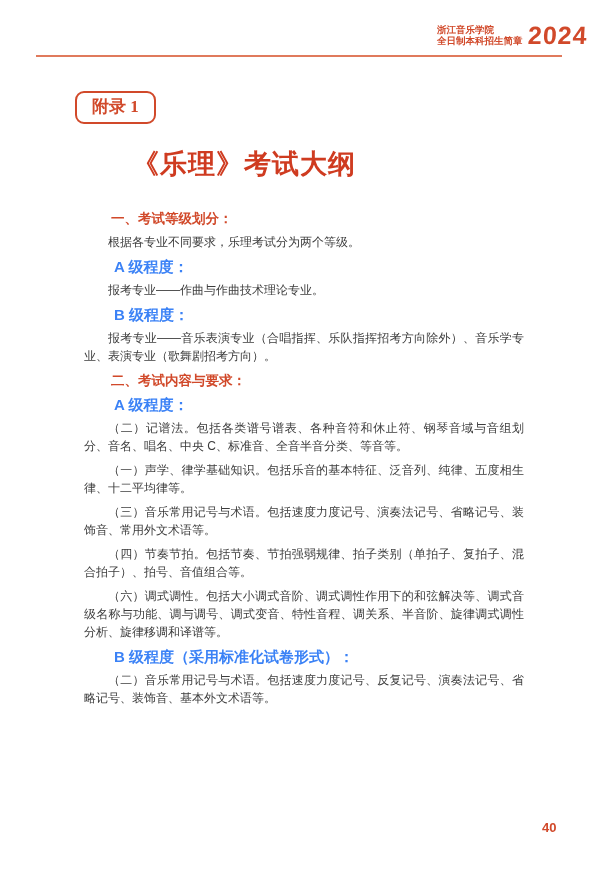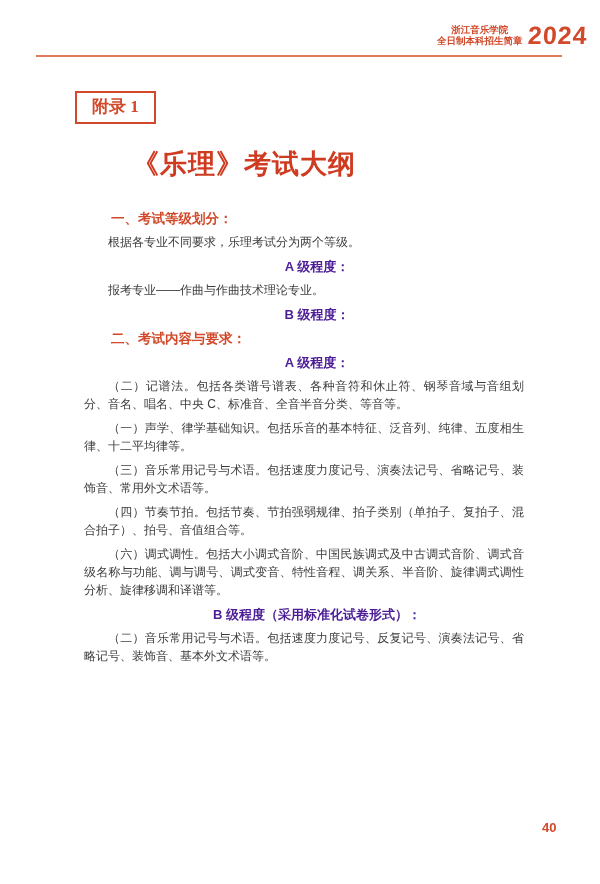--- a/index.html
+++ b/index.html
@@ -6,32 +6,32 @@
   * { box-sizing:border-box; }
   html,body { margin:0; padding:0; }
   body {
     width:600px; height:884px; background:#ffffff; position:relative;
     font-family:"Liberation Sans", sans-serif; overflow:hidden;
   }
   .masthead {
     position:absolute; top:23px; right:12px;
     display:flex; align-items:center; gap:6px; color:var(--accent);
   }
-  .masthead-lines { text-align:center; font-size:9.5px; font-weight:bold; line-height:11.5px; }
+  .masthead-lines { text-align:left; font-size:9.5px; font-weight:bold; line-height:11.5px; }
   .masthead-year {
     font-size:25px; font-weight:bold; letter-spacing:1px;
     transform:skewX(-3deg); line-height:24px;
   }
   .header-rule {
     position:absolute; top:55px; left:36px; width:526px; height:1.5px;
     background:var(--rule);
   }
   .appendix-badge {
     position:absolute; top:91px; left:75px;
-    border:2px solid var(--accent); border-radius:0;
+    border:2px solid var(--accent); border-radius:9px;
     color:var(--accent); font-weight:bold; font-size:17px;
     font-family:"Liberation Serif", serif;
     padding:5px 15px 6px 15px; line-height:18px;
   }
   .doc-title {
     position:absolute; top:146px; left:0; width:488px; margin:0;
     text-align:center; color:#cf3b20; font-size:27px; font-weight:bold;
     font-family:"Liberation Serif", serif; letter-spacing:1px;
   }
   .doc-body {
@@ -39,22 +39,22 @@
     color:var(--body-text); font-size:12px; line-height:18px;
   }
   .doc-body p {
     margin:0 0 6px 0; text-indent:2em; text-align:justify;
   }
   .doc-body p.h-section {
     color:var(--accent); font-weight:bold; font-size:13.5px; line-height:19px;
     margin-bottom:5px; text-align:left;
   }
   .doc-body p.h-sub {
-    font-weight:bold; font-size:13px; line-height:19px; margin-bottom:5px;
-    text-align:center; color:#4c1d95;
+    font-weight:bold; font-size:15px; line-height:19px; margin-bottom:5px;
+    text-align:left; color:#3b82f6;
   }
   .page-number {
     position:absolute; top:820px; left:542px;
     color:var(--accent); font-size:13px; font-weight:bold;
   }
 </style>
 </head>
 <body>
 
 <div>
@@ -72,26 +72,27 @@
   <div class="appendix-badge">附录 1</div>
 
   <h1 class="doc-title">《乐理》考试大纲</h1>
 
   <main class="doc-body">
     <p class="h-section">一、考试等级划分：</p>
     <p>根据各专业不同要求，乐理考试分为两个等级。</p>
     <p class="h-sub">A 级程度：</p>
     <p>报考专业——作曲与作曲技术理论专业。</p>
     <p class="h-sub">B 级程度：</p>
+    <p>报考专业——音乐表演专业（合唱指挥、乐队指挥招考方向除外）、音乐学专业、表演专业（歌舞剧招考方向）。</p>
     <p class="h-section">二、考试内容与要求：</p>
     <p class="h-sub">A 级程度：</p>
     <p>（二）记谱法。包括各类谱号谱表、各种音符和休止符、钢琴音域与音组划分、音名、唱名、中央 C、标准音、全音半音分类、等音等。</p>
     <p>（一）声学、律学基础知识。包括乐音的基本特征、泛音列、纯律、五度相生律、十二平均律等。</p>
     <p>（三）音乐常用记号与术语。包括速度力度记号、演奏法记号、省略记号、装饰音、常用外文术语等。</p>
     <p>（四）节奏节拍。包括节奏、节拍强弱规律、拍子类别（单拍子、复拍子、混合拍子）、拍号、音值组合等。</p>
-    <p>（六）调式调性。包括大小调式音阶、中国民族调式及中古调式音阶、调式音级名称与功能、调与调号、调式变音、特性音程、调关系、半音阶、旋律调式调性分析、旋律移调和译谱等。</p>
+    <p>（六）调式调性。包括大小调式音阶、调式调性作用下的和弦解决等、调式音级名称与功能、调与调号、调式变音、特性音程、调关系、半音阶、旋律调式调性分析、旋律移调和译谱等。</p>
     <p class="h-sub">B 级程度（采用标准化试卷形式）：</p>
     <p>（二）音乐常用记号与术语。包括速度力度记号、反复记号、演奏法记号、省略记号、装饰音、基本外文术语等。</p>
   </main>
 
   <div class="page-number">40</div>
 
 </div>
 
 </body></html>

